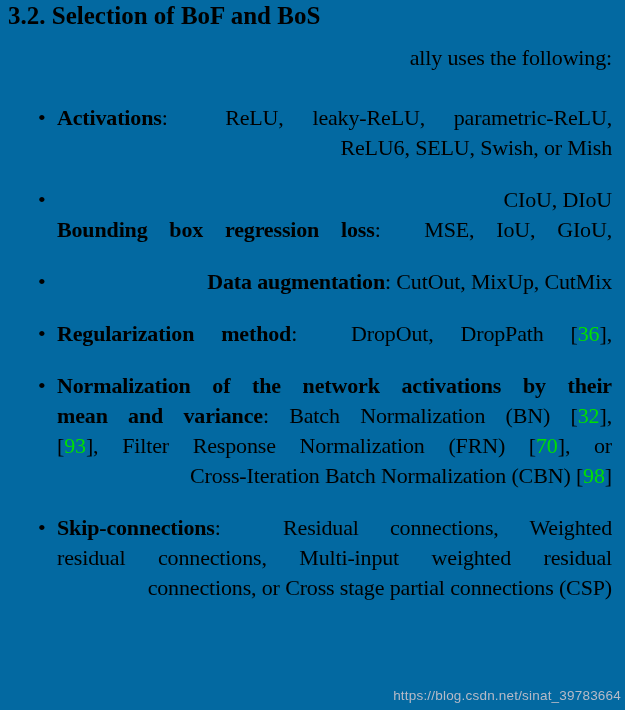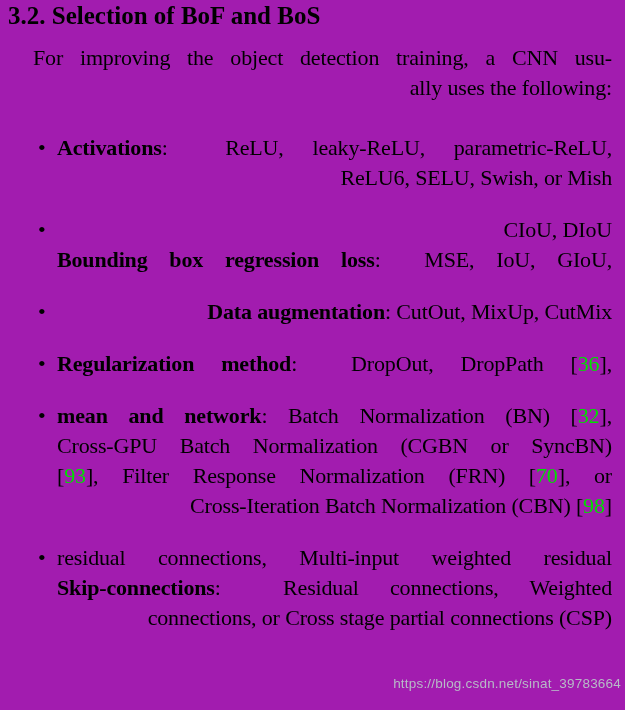--- a/index.html
+++ b/index.html
@@ -64,34 +64,33 @@
     top: 0;
     line-height: 30px;
     font-size: 22px;
   }
   .bold { font-weight: bold; }
   .reg  { font-weight: normal; }
   .cite { font-weight: normal; }
   .watermark {
     position: absolute;
     right: 4px;
-    bottom: 19px;
+    bottom: 7px;
     font-family: "Liberation Sans", "DejaVu Sans", sans-serif;
     font-size: 13.5px;
     letter-spacing: 0.2px;
   }
 </style>
 </head>
 <body>
 
-<div class="page" style="background: #a21caf; color: rgb(0, 0, 0);">
+<div class="page" style="background: #0369a1; color: rgb(0, 0, 0);">
   <div class="content">
     <h1 class="heading">3.2. Selection of BoF and BoS</h1>
     <div class="intro body-text">
-        <div class="line justify indent"><span class="reg">For improving the object detection training, a CNN usu-</span></div>
         <div class="line left"><span class="reg">ally uses the following:</span></div>
       </div>
     <div class="bullet-list body-text">
         <div class="bullet-item">
           <span class="bullet-marker">•</span>
           <div class="line justify"><span class="bold">Activations</span><span class="reg">:&nbsp; ReLU, leaky-ReLU, parametric-ReLU,</span></div>
           <div class="line left"><span class="reg">ReLU6, SELU, Swish, or Mish</span></div>
         </div>
         <div class="bullet-item">
           <span class="bullet-marker">•</span>
@@ -101,27 +100,27 @@
         <div class="bullet-item">
           <span class="bullet-marker">•</span>
           <div class="line left"><span class="bold">Data augmentation</span><span class="reg">: CutOut, MixUp, CutMix</span></div>
         </div>
         <div class="bullet-item">
           <span class="bullet-marker">•</span>
           <div class="line justify"><span class="bold">Regularization method</span><span class="reg">:&nbsp; DropOut, DropPath [</span><span class="cite" style="color: rgb(0, 224, 0);">36</span><span class="reg">],</span></div>
         </div>
         <div class="bullet-item">
           <span class="bullet-marker">•</span>
-          <div class="line justify"><span class="bold">mean and network</span><span class="reg">: Batch Normalization (BN) [</span><span class="cite" style="color: rgb(0, 224, 0);">32</span><span class="reg">],</span></div>
-          <div class="line justify"><span class="reg">Cross-GPU Batch Normalization (CGBN or SyncBN)</span></div>
+          <div class="line justify"><span class="bold">Normalization of the network activations by their</span></div>
+          <div class="line justify"><span class="bold">mean and variance</span><span class="reg">: Batch Normalization (BN) [</span><span class="cite" style="color: rgb(0, 224, 0);">32</span><span class="reg">],</span></div>
           <div class="line justify"><span class="reg">[</span><span class="cite" style="color: rgb(0, 224, 0);">93</span><span class="reg">], Filter Response Normalization (FRN) [</span><span class="cite" style="color: rgb(0, 224, 0);">70</span><span class="reg">], or</span></div>
           <div class="line left"><span class="reg">Cross-Iteration Batch Normalization (CBN) [</span><span class="cite" style="color: rgb(0, 224, 0);">98</span><span class="reg">]</span></div>
         </div>
         <div class="bullet-item">
           <span class="bullet-marker">•</span>
+          <div class="line justify"><span class="bold">Skip-connections</span><span class="reg">:&nbsp; Residual connections, Weighted</span></div>
           <div class="line justify"><span class="reg">residual connections, Multi-input weighted residual</span></div>
-          <div class="line justify"><span class="bold">Skip-connections</span><span class="reg">:&nbsp; Residual connections, Weighted</span></div>
           <div class="line left"><span class="reg">connections, or Cross stage partial connections (CSP)</span></div>
         </div>
       </div>
   </div>
   <div class="watermark" style="color: rgb(183, 186, 199);">https://blog.csdn.net/sinat_39783664</div>
 </div>
 
 </body></html>

